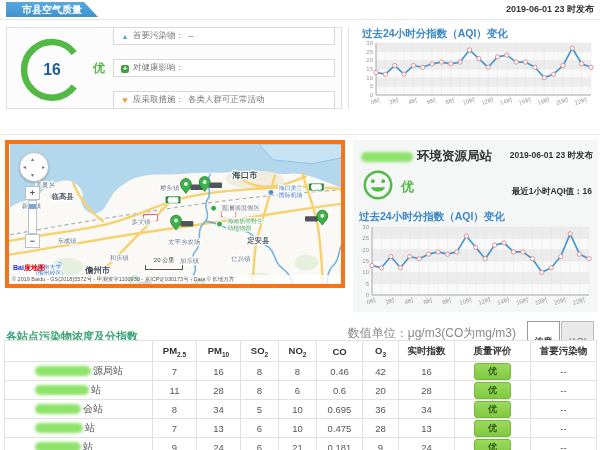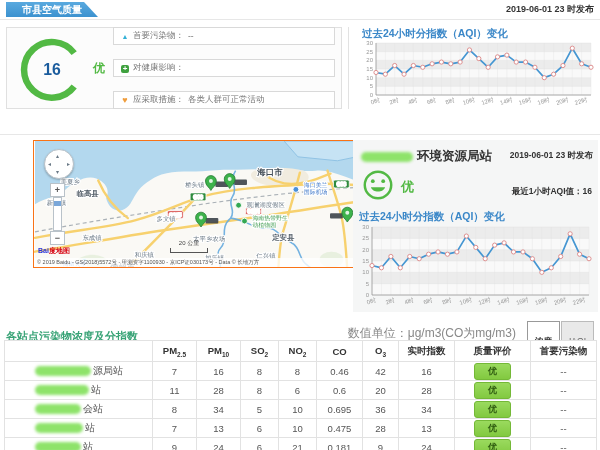--- a/index.html
+++ b/index.html
@@ -23,22 +23,22 @@
   .info-row .ic{width:12px;display:inline-block;text-align:center;margin-right:2px;}
   .ic-pollutant{color:#35b1d6;font-size:7px;}
   .ic-health{background:#3fa13f;color:#fff;width:8px;height:8px;line-height:8px;border-radius:2px;
     font-size:8px;font-weight:bold;text-align:center;display:inline-block;}
   .ic-measure{color:#f09d3c;font-size:9px;}
   .info-lbl{margin-right:4px;}
   .vsep{position:absolute;left:348px;top:27px;width:1px;height:82px;background:#e2e2e2;}
   .published{position:absolute;right:6px;top:3px;font-size:9px;font-weight:bold;color:#333;}
   .chart-title{position:absolute;font-size:10.5px;font-weight:bold;color:#3a87c8;}
   
-  .map-box{position:absolute;left:5px;top:140px;width:340px;height:128px;border:1px solid #f97316;
-    box-sizing:border-box;overflow:hidden;margin-left:28px;}
+  .map-box{position:absolute;left:5px;top:140px;width:340px;height:148px;border:4px solid #f97316;
+    box-sizing:border-box;overflow:hidden;}
   .map-nav{position:absolute;left:10px;top:8px;width:28px;height:28px;border-radius:50%;
     background:#fff;border:1px solid #b9c2c9;box-shadow:0 1px 2px rgba(0,0,0,.25);}
   .map-nav span{position:absolute;font-size:6px;color:#6b7a87;line-height:6px;}
   .nav-up{left:11px;top:3px;} .nav-down{left:11px;bottom:3px;}
   .nav-left{left:3px;top:11px;} .nav-right{right:3px;top:11px;}
   .map-zoom{position:absolute;left:16px;top:42px;width:15px;}
   .zoom-btn{width:13px;height:12px;line-height:12px;background:#fff;border:1px solid #b9c2c9;
     text-align:center;font-size:9px;color:#555;font-weight:bold;}
   .zoom-track{width:7px;height:32px;margin:0 auto;background:#fff;border:1px solid #b9c2c9;}
   .zoom-handle{height:5px;background:#7aa7d9;margin-top:3px;}

